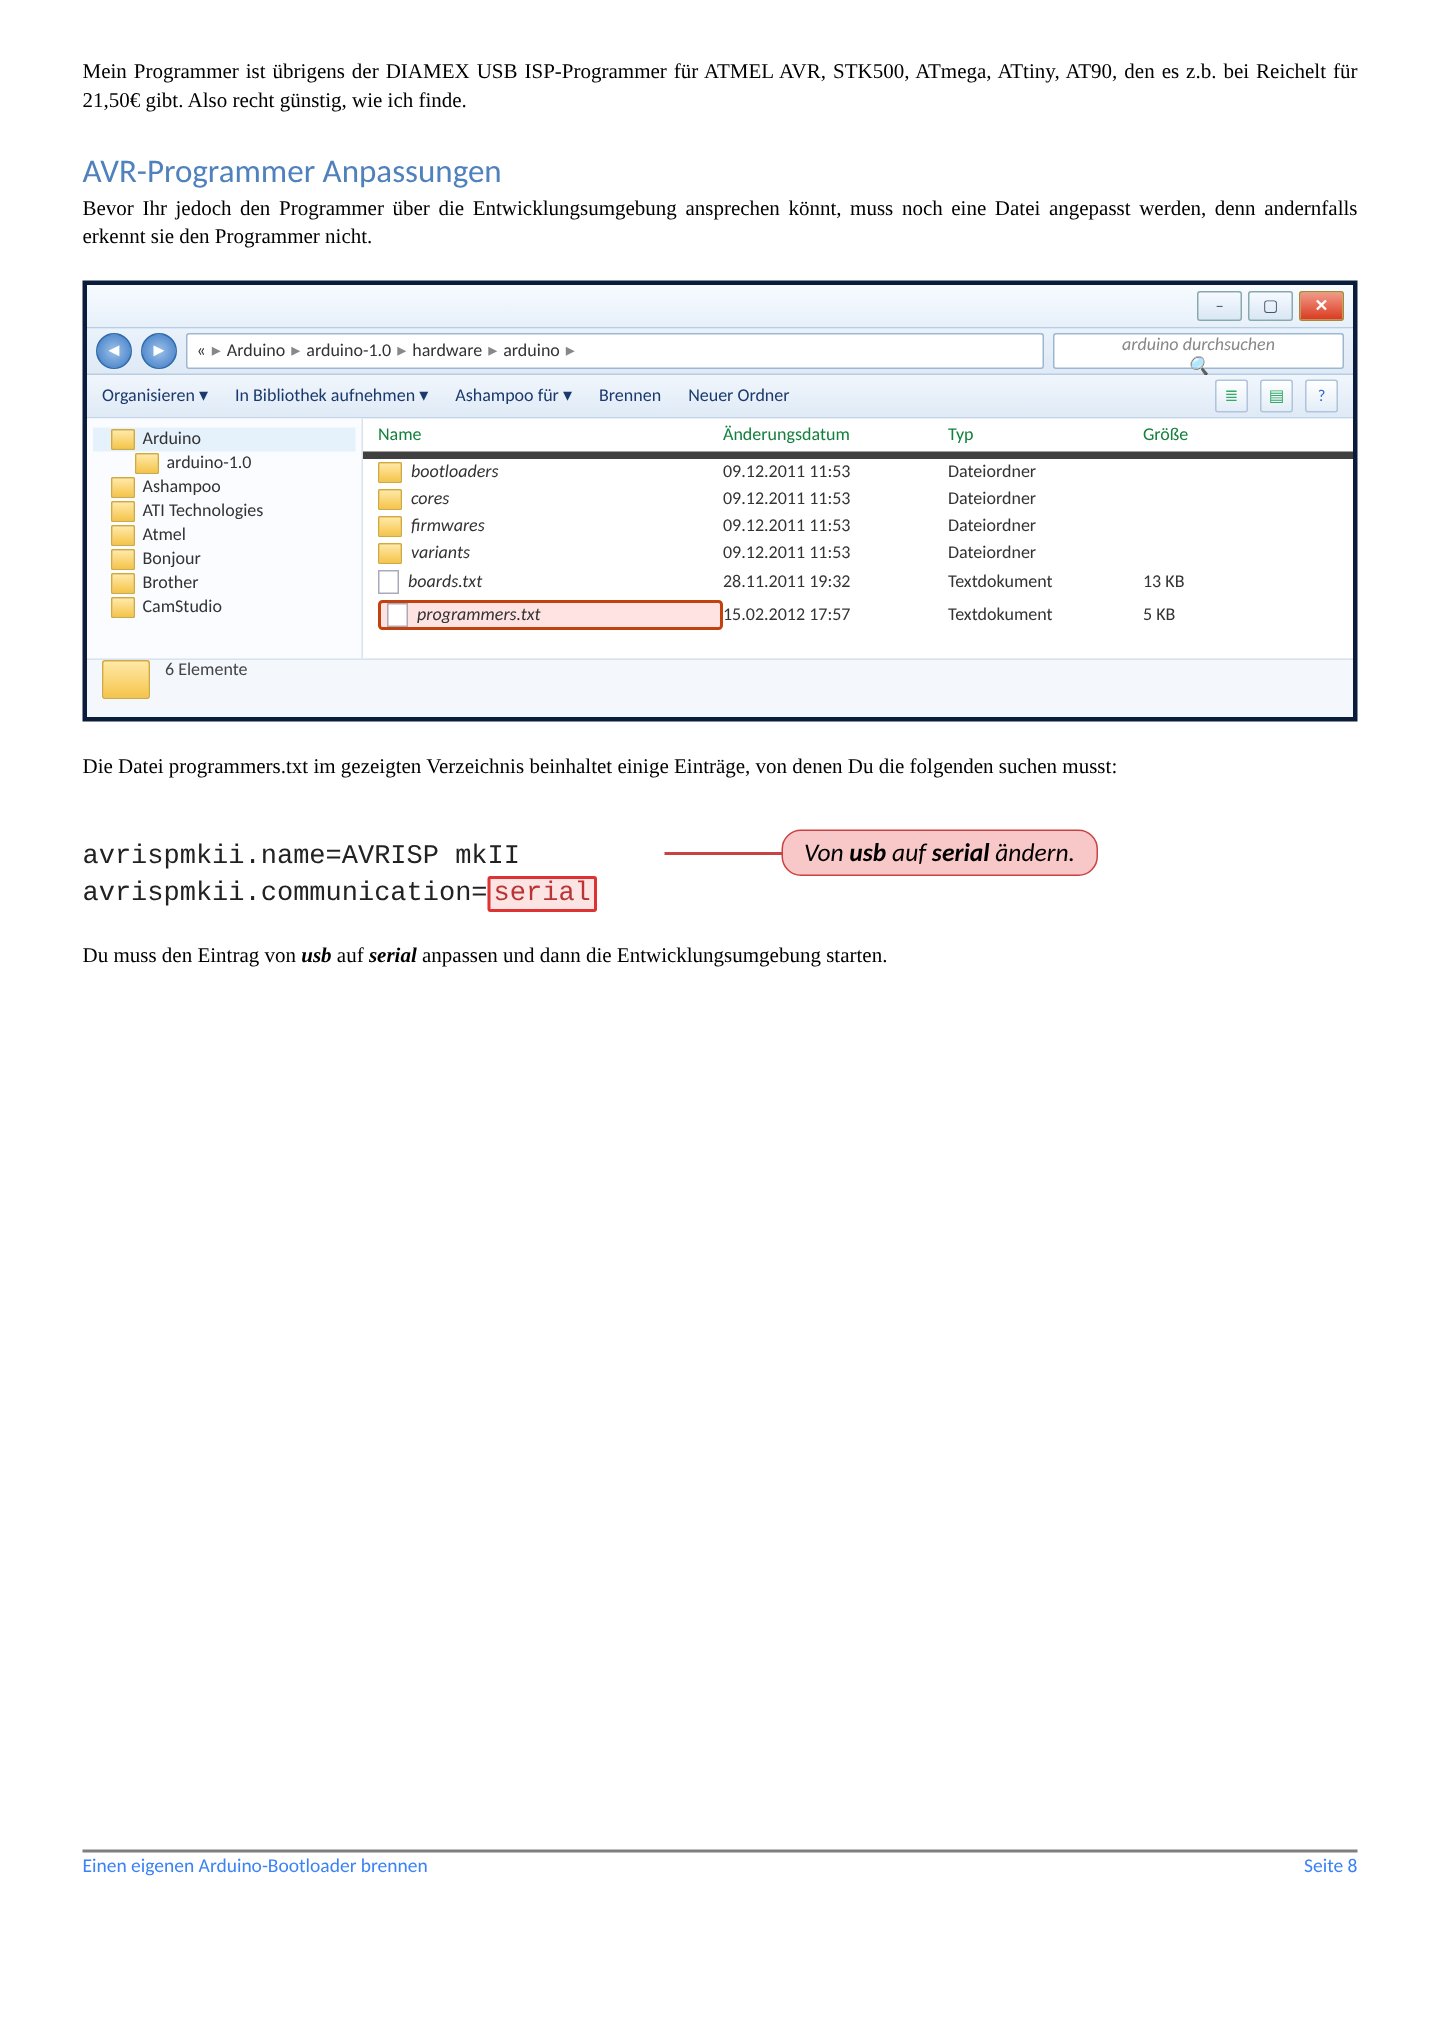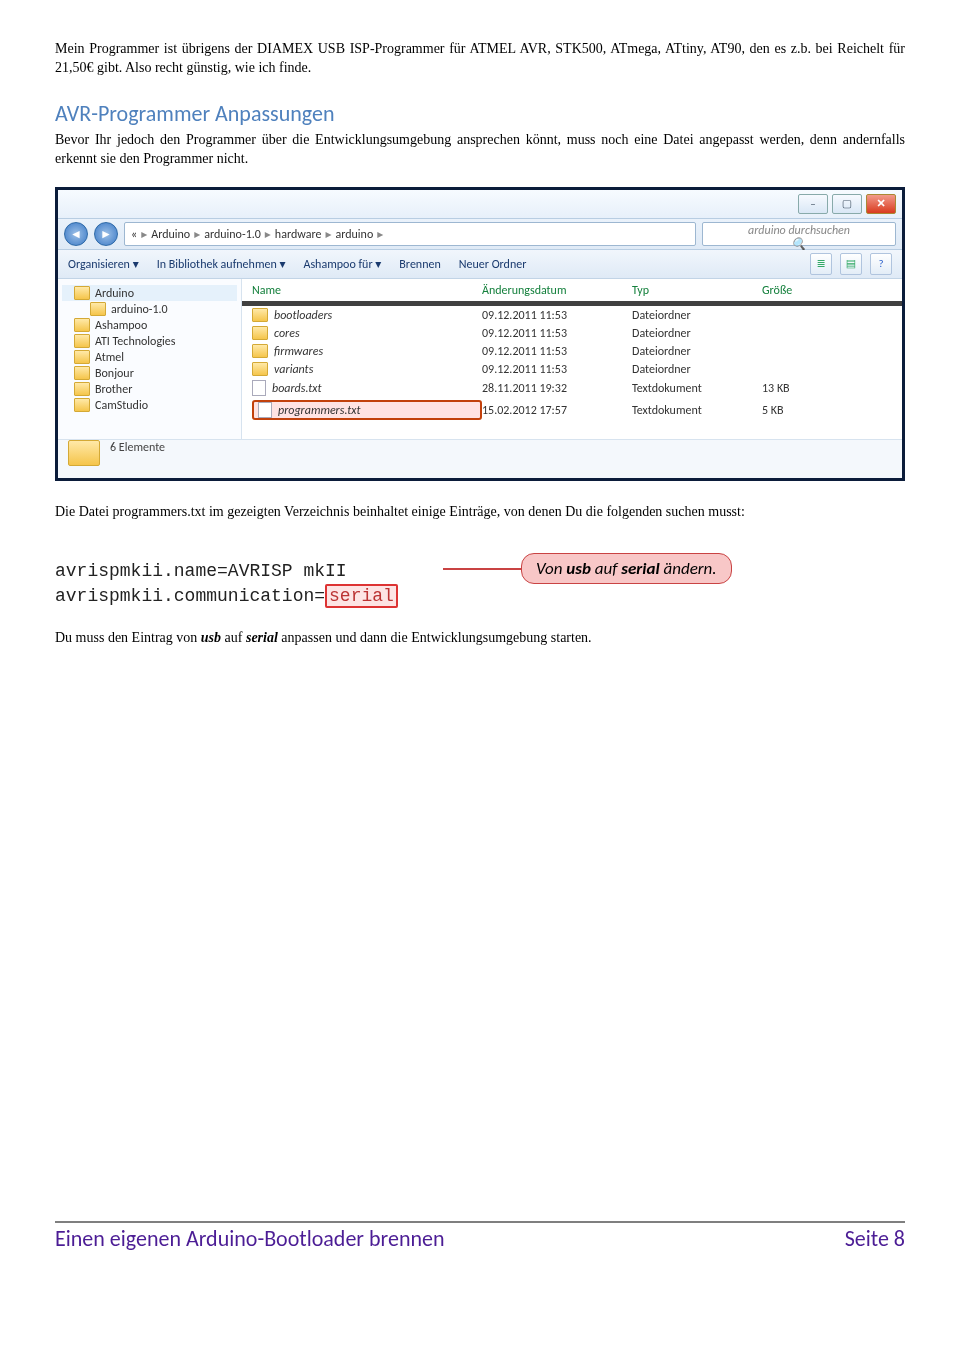--- a/index.html
+++ b/index.html
@@ -185,22 +185,22 @@
   }
   .callout-box b { font-style: italic; font-weight:bold; }
   .footer {
     position: absolute;
     left: 55px; right: 55px;
     bottom: 28px;
     border-top: 2px solid #7f7f7f;
     padding-top: 2px;
     display: flex;
     justify-content: space-between;
-    font-size: 22px;
-    color:#4c1d95;
+    font-size: 13px;
+    color:#3b82f6;
   }
 </style>
 </head>
 <body>
 
 <div class="page">
 
   <p class="para">Mein Programmer ist übrigens der DIAMEX USB ISP-Programmer für ATMEL AVR, STK500, ATmega, ATtiny, AT90, den es z.b. bei Reichelt für 21,50€ gibt. Also recht günstig, wie ich finde.</p>
 
   <div class="h2">AVR-Programmer Anpassungen</div>

